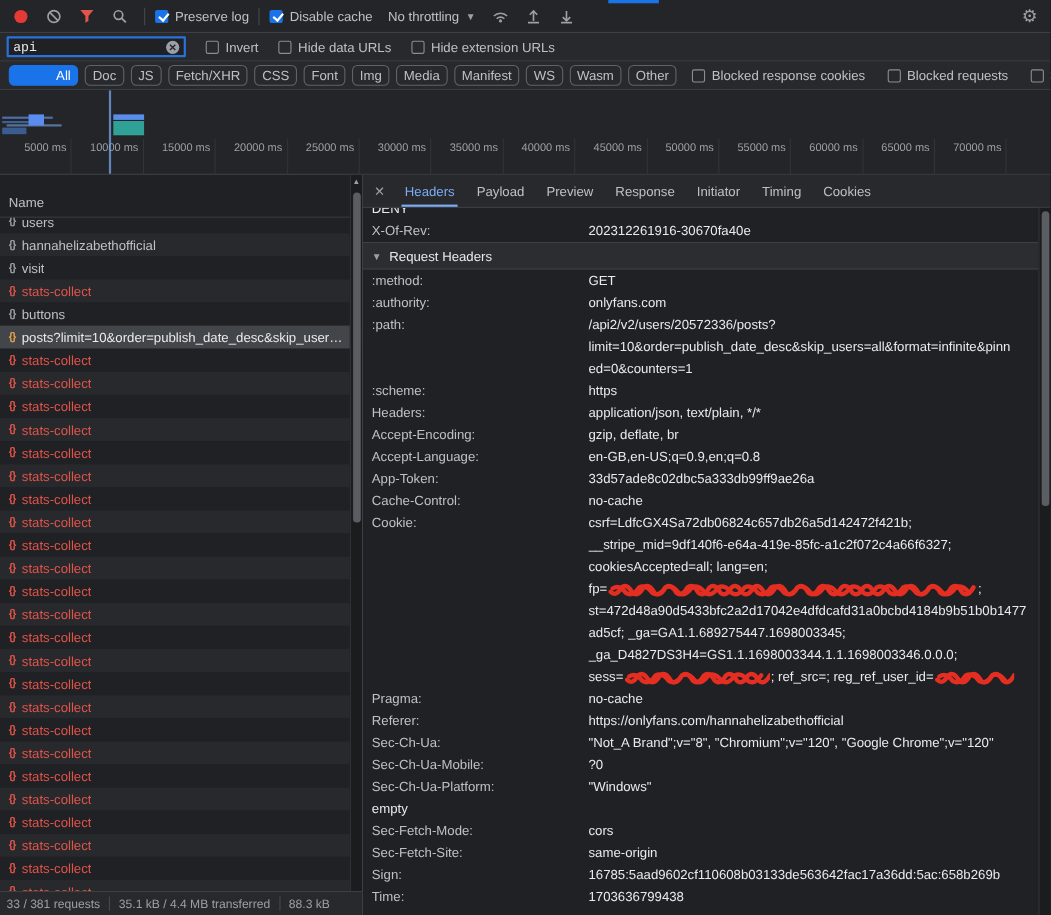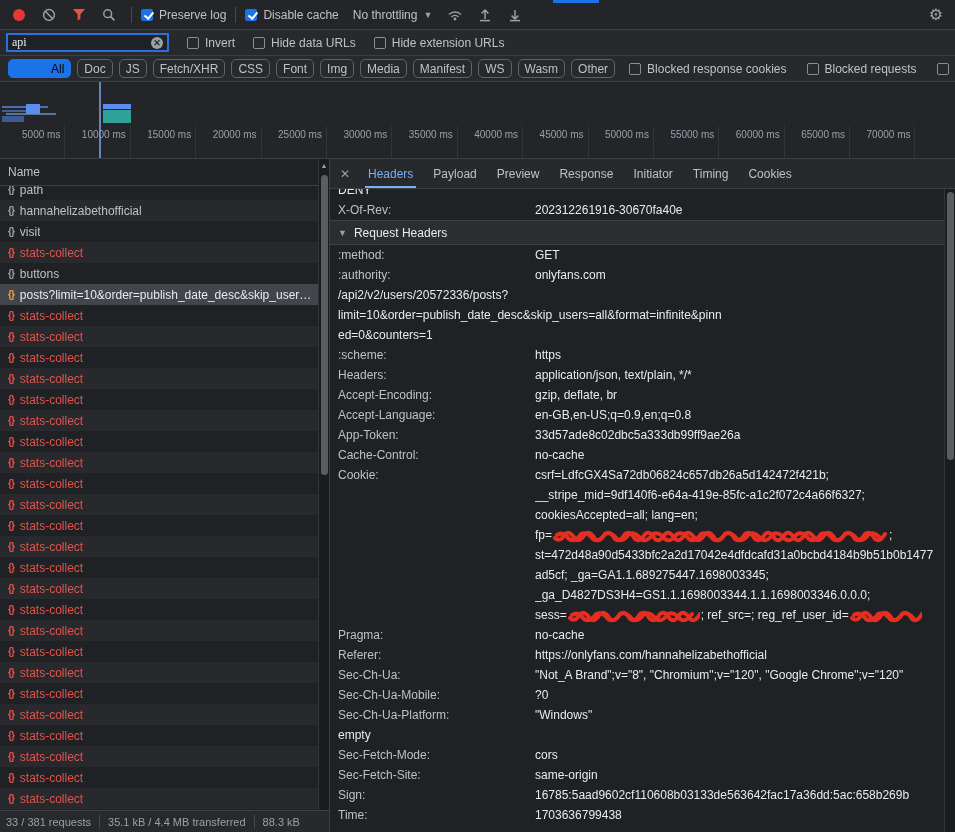--- a/index.html
+++ b/index.html
@@ -44,45 +44,45 @@
   .caret{font-size:9px;color:var(--muted);}
   .gear{margin-left:auto;font-size:16px;color:var(--muted);}
   .blue-strip{position:absolute;left:553px;top:0;width:46px;height:3px;background:var(--checkbox-blue);}
 
   
   .filter-bar{height:26px;flex:none;background:var(--bg-bar);border-bottom:1px solid var(--border);
     display:flex;align-items:center;padding:0 6px;gap:18px;}
   .filter-input{width:163px;height:19px;background:var(--bg);border:2px solid #2b71da;border-radius:1px;
     display:flex;align-items:center;padding:0 4px;gap:4px;}
   .filter-input input{flex:1;min-width:0;background:transparent;border:none;outline:none;color:var(--txt);
-    font-family:Liberation Serif, serif;font-size:12px;}
+    font-family:Liberation Mono, monospace;font-size:12px;}
   .clear-x{width:12px;height:12px;border-radius:50%;background:#9aa0a6;color:#26272a;font-size:9px;line-height:12px;
     text-align:center;font-weight:bold;flex:none;cursor:pointer;}
 
   
   .type-bar{height:26px;flex:none;background:var(--bg-bar);border-bottom:1px solid var(--border);
     display:flex;align-items:center;padding:0 8px;}
   .pill-list{display:flex;gap:6px;align-items:center;}
   .pill{background:transparent;border:1px solid #5f6368;border-radius:5px;color:var(--txt2);
     font-family:"Liberation Sans",sans-serif;font-size:12px;padding:1px 6px;height:19px;cursor:pointer;white-space:nowrap;}
-  .pill.active{background:var(--checkbox-blue);border-color:var(--checkbox-blue);color:#000000;padding-left:42px;}
+  .pill.active{background:var(--checkbox-blue);border-color:var(--checkbox-blue);color:#ffffff;padding-left:42px;}
   .cbx-group{display:flex;gap:20px;margin-left:14px;align-items:center;}
 
   
   .overview{height:77px;flex:none;background:var(--bg-bar-dark);border-bottom:1px solid var(--border);position:relative;overflow:hidden;}
   .ov-cells{display:flex;height:100%;margin-top:44px;}
   .ov-cell{width:65.4px;flex:none;border-right:1px solid var(--border-soft);font-size:10px;color:var(--muted);
     text-align:right;padding:3px 4px 0 0;white-space:nowrap;overflow:hidden;}
   .ov-bars .b{position:absolute;}
 
   
   .main{flex:1;display:flex;min-height:0;}
   .left{width:330px;flex:none;border-right:1px solid var(--border);display:flex;flex-direction:column;position:relative;min-height:0;}
   .left-header{height:27px;flex:none;border-bottom:1px solid var(--border);display:flex;align-items:center;
-    padding:0 8px;color:var(--txt2);background:var(--bg);}
+    padding:0 8px;color:var(--txt2);background:var(--bg);margin-top:12px;}
   .req-scroll{flex:1;overflow:hidden;min-height:0;}
   .req-list{margin-top:-7px;}
   .req-row{height:21px;display:flex;align-items:center;gap:6px;padding:0 4px 0 8px;white-space:nowrap;overflow:hidden;cursor:pointer;padding-right:14px;}
   .req-row:nth-child(odd){background:var(--bg);}
   .req-row:nth-child(even){background:#28292c;}
   .req-icon{font-size:10px;font-weight:bold;color:var(--muted);flex:none;letter-spacing:-1px;}
   .req-name{overflow:hidden;text-overflow:ellipsis;color:var(--txt2);}
   .req-row.error .req-icon,.req-row.error .req-name{color:var(--error-red);}
   .req-row.selected{background:var(--selected-bg) !important;}
   .req-row.selected .req-icon{color:var(--selected-orange);}
@@ -265,21 +265,21 @@
 <div class="main">
 
   <div class="left">
     <div class="left-header">
       <span>Name</span>
     </div>
     <div class="req-scroll">
       <div class="req-list">
           <div class="req-row normal">
             <span class="req-icon">{}</span>
-            <span class="req-name">path</span>
+            <span class="req-name">users</span>
           </div>
           <div class="req-row normal">
             <span class="req-icon">{}</span>
             <span class="req-name">hannahelizabethofficial</span>
           </div>
           <div class="req-row normal">
             <span class="req-icon">{}</span>
             <span class="req-name">visit</span>
           </div>
           <div class="req-row error">
@@ -435,20 +435,21 @@
       <div>
           <div class="hdr-row">
             <span class="hdr-name">:method:</span>
             <span class="hdr-value">GET</span>
           </div>
           <div class="hdr-row">
             <span class="hdr-name">:authority:</span>
             <span class="hdr-value">onlyfans.com</span>
           </div>
           <div class="hdr-row">
+            <span class="hdr-name">:path:</span>
             <span class="hdr-value">
               <div class="vline">/api2/v2/users/20572336/posts?</div>
               <div class="vline">limit=10&amp;order=publish_date_desc&amp;skip_users=all&amp;format=infinite&amp;pinn</div>
               <div class="vline">ed=0&amp;counters=1</div>
             </span>
           </div>
           <div class="hdr-row">
             <span class="hdr-name">:scheme:</span>
             <span class="hdr-value">https</span>
           </div>

